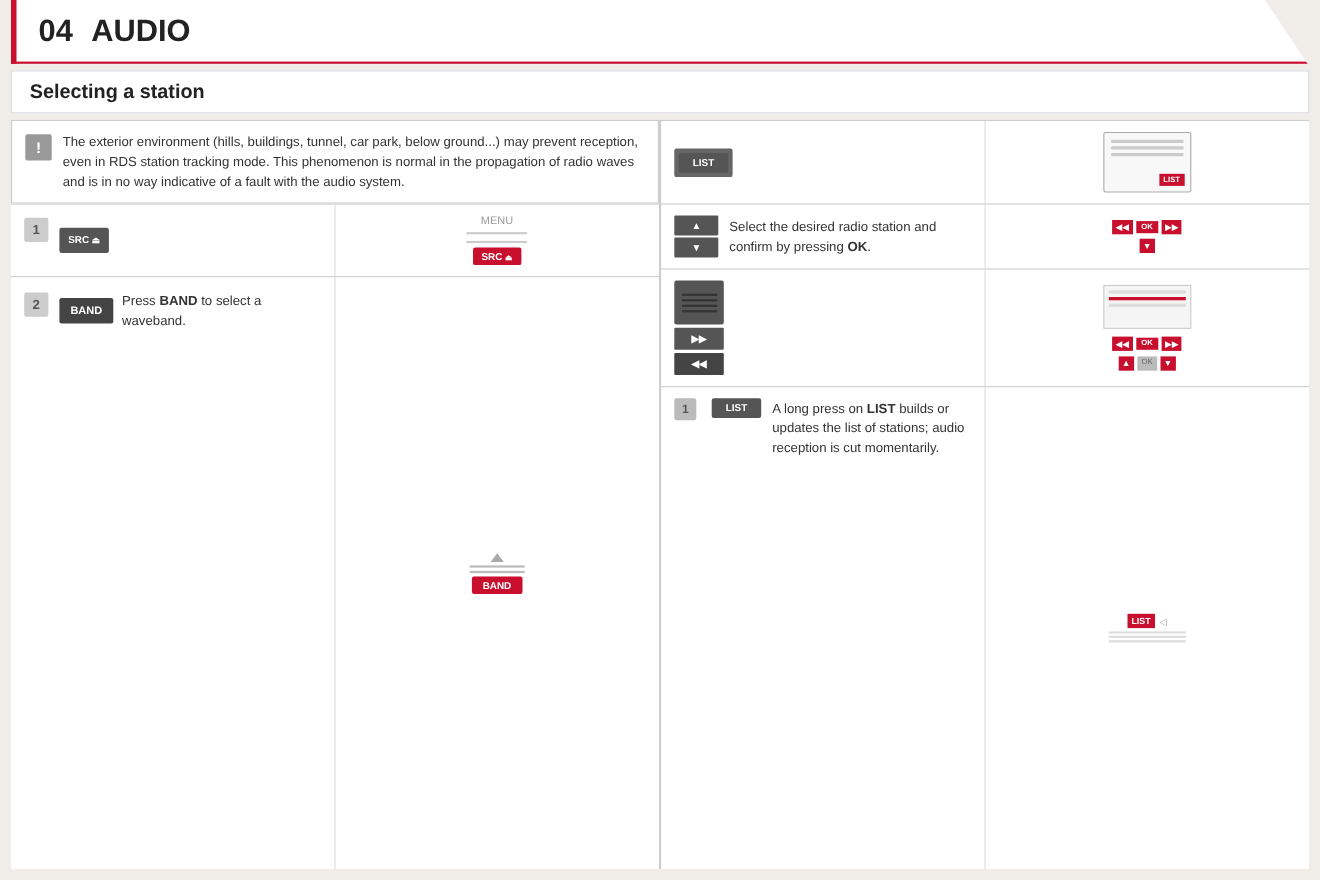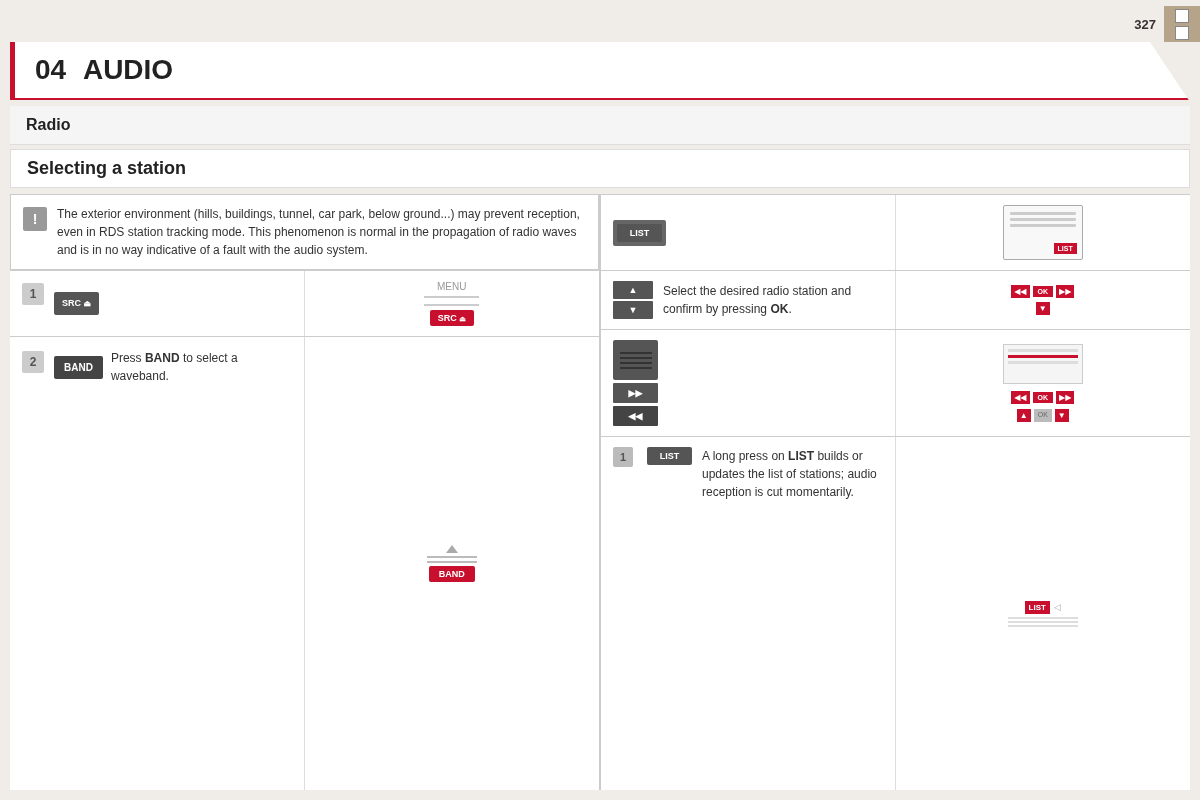--- a/index.html
+++ b/index.html
@@ -448,40 +448,30 @@
       justify-content: center;
       border-radius: 2px;
       flex-shrink: 0;
     }
   </style>
 </head>
 <body>
 
 <div class="page-wrapper">
 
-  <div class="page-number-bar">
-    <span class="page-number">327</span>
-    <div class="page-corner-box">
-      <div class="corner-sq"></div>
-      <div class="corner-sq"></div>
-    </div>
-  </div>
 
   <div class="content-area">
 
     <div class="chapter-header">
       <span class="chapter-title">
         <span class="chapter-num">04</span>
         <span>AUDIO</span>
       </span>
     </div>
 
-    <div class="radio-header">
-      <span class="radio-title">Radio</span>
-    </div>
 
     <div class="section-header">
       <span class="section-title">Selecting a station</span>
     </div>
 
     <div class="main-grid">
 
       <div class="left-col">
 
         <div class="warning-box">

